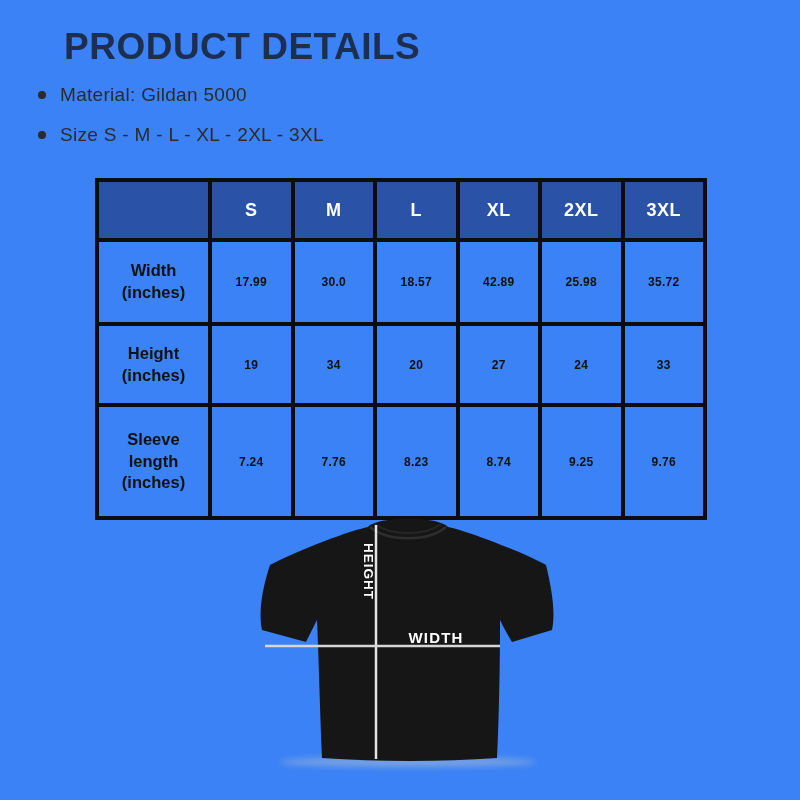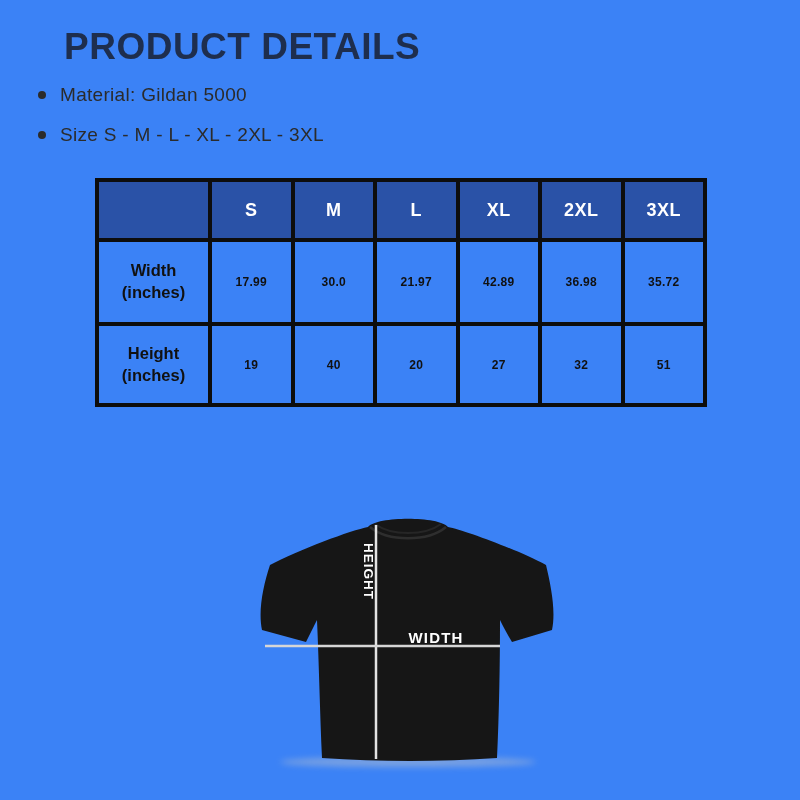--- a/index.html
+++ b/index.html
@@ -131,36 +131,49 @@
         <th class="size-col">2XL</th>
         <th class="size-col">3XL</th>
       </tr>
       <tr class="row-width">
         <td class="row-label">
           <span>Width</span>
           <span>(inches)</span>
         </td>
         <td class="size-value">17.99</td>
         <td class="size-value">30.0</td>
-        <td class="size-value">21.97</td>
+        <td class="size-value">18.57</td>
         <td class="size-value">42.89</td>
-        <td class="size-value">36.98</td>
+        <td class="size-value">25.98</td>
         <td class="size-value">35.72</td>
       </tr>
       <tr class="row-height">
         <td class="row-label">
           <span>Height</span>
           <span>(inches)</span>
         </td>
         <td class="size-value">19</td>
-        <td class="size-value">40</td>
+        <td class="size-value">34</td>
         <td class="size-value">20</td>
         <td class="size-value">27</td>
-        <td class="size-value">32</td>
-        <td class="size-value">51</td>
+        <td class="size-value">24</td>
+        <td class="size-value">33</td>
+      </tr>
+      <tr class="row-sleeve">
+        <td class="row-label">
+          <span>Sleeve</span>
+          <span>length</span>
+          <span>(inches)</span>
+        </td>
+        <td class="size-value">7.24</td>
+        <td class="size-value">7.76</td>
+        <td class="size-value">8.23</td>
+        <td class="size-value">8.74</td>
+        <td class="size-value">9.25</td>
+        <td class="size-value">9.76</td>
       </tr>
     </tbody>
   </table>
 
   <div class="tshirt-diagram">
     <svg width="330" height="270" viewBox="0 0 330 270" xmlns="http://www.w3.org/2000/svg">
       <defs>
         <filter id="softblur" x="-30%" y="-300%" width="160%" height="700%">
           <feGaussianBlur stdDeviation="3"></feGaussianBlur>
         </filter>

